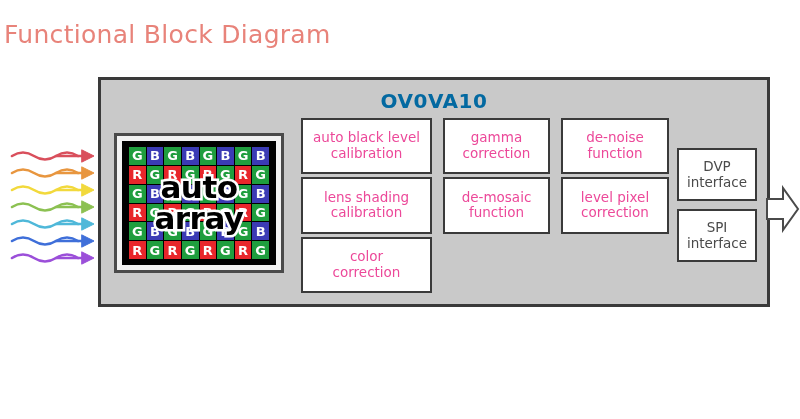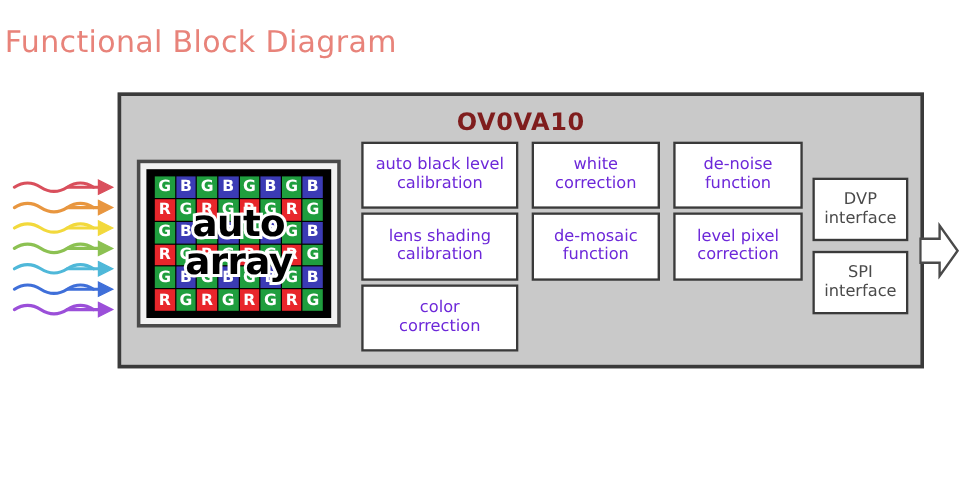--- a/index.html
+++ b/index.html
@@ -49,21 +49,21 @@
     box-sizing: border-box;
   }
   #chip-title {
     position: absolute;
     left: 0;
     right: 0;
     top: 9px;
     text-align: center;
     font-size: 20px;
     font-weight: bold;
-    color: #7f1d1d;
+    color: #0369a1;
     letter-spacing: 0.5px;
   }
 
   
   #output-arrow {
     position: absolute;
     left: 766px;
     top: 185px;
     width: 34px;
     height: 48px;
@@ -148,21 +148,21 @@
   .func-block {
     background: #ffffff;
     border: 2px solid #3a3a3a;
     box-sizing: border-box;
     display: flex;
     align-items: center;
     justify-content: center;
     text-align: center;
     font-size: 13.5px;
     line-height: 1.18;
-    color: #6d28d9;
+    color: #ec4899;
     padding: 2px 3px;
     font-family: "DejaVu Sans", sans-serif;
   }
 
   
   #interface-group {
     position: absolute;
     left: 677px;
     top: 148px;
     width: 80px;
@@ -294,21 +294,21 @@
       <span class="pa-line">array</span>
     </div>
   </div>
 </div>
 
 <div id="function-grid">
     <div class="func-block">
       <div><span>auto black level</span><br><span>calibration</span></div>
     </div>
     <div class="func-block">
-      <div><span>white</span><br><span>correction</span></div>
+      <div><span>gamma</span><br><span>correction</span></div>
     </div>
     <div class="func-block">
       <div><span>de-noise</span><br><span>function</span></div>
     </div>
     <div class="func-block">
       <div><span>lens shading</span><br><span>calibration</span></div>
     </div>
     <div class="func-block">
       <div><span>de-mosaic</span><br><span>function</span></div>
     </div>

